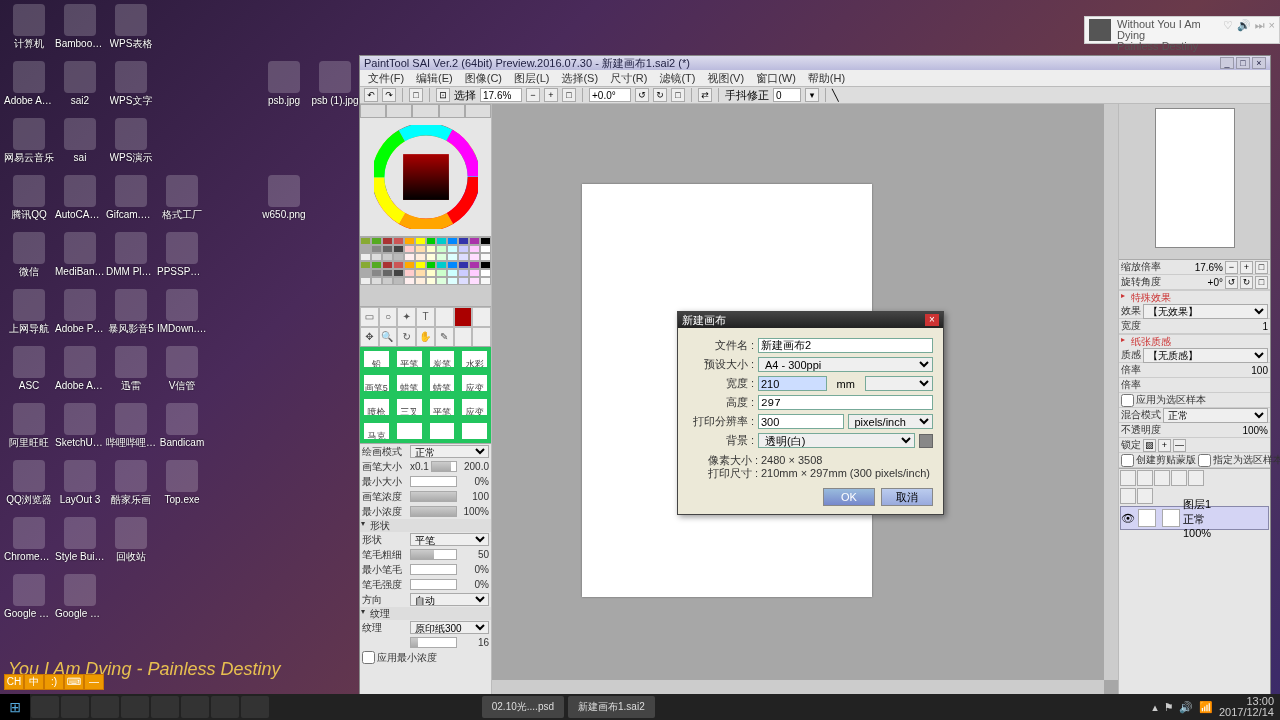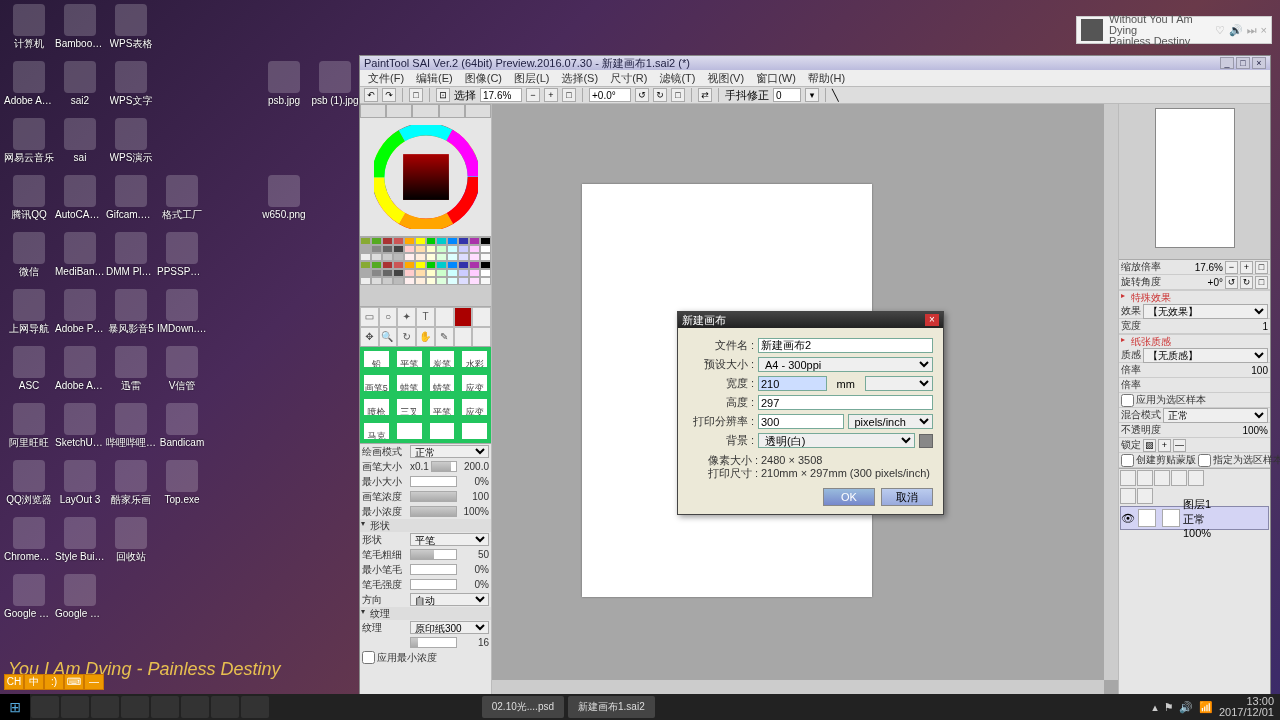--- a/index.html
+++ b/index.html
@@ -7,21 +7,21 @@
 
 
 .desktop { position:absolute; inset:0; }
 .icons { position:absolute; left:4px; top:4px; display:grid; grid-template-columns:repeat(7,50px); grid-auto-rows:56px; gap:1px 1px; }
 .dicon { display:flex; flex-direction:column; align-items:center; color:#fff; text-shadow:0 0 2px #000; cursor:pointer; text-align:center; }
 .dicon .ic { width:32px; height:32px; border-radius:4px; background:rgba(255,255,255,.2); margin-bottom:2px; }
 .dicon span { font-size:10px; line-height:11px; white-space:nowrap; overflow:hidden; text-overflow:ellipsis; max-width:50px; }
 .wp-text { position:absolute; left:8px; bottom:40px; color:#e8c050; font-size:18px; font-style:italic; }
 
 
-.toast { position:absolute; top:16px; right:8px; width:196px; height:28px; background:#f4f4f4; border:1px solid #ccc; display:flex; align-items:center; padding:2px 4px; }
+.toast { position:absolute; top:16px; right:0; width:196px; height:28px; background:#f4f4f4; border:1px solid #ccc; display:flex; padding:2px 4px; }
 .toast .art { width:22px; height:22px; background:#555; margin-right:6px; }
 .toast .txt { flex:1; font-size:10px; line-height:11px; color:#555; }
 .toast .ctl { display:flex; gap:4px; color:#aaa; }
 
 
 .sai { position:absolute; left:359px; top:55px; width:912px; height:640px; background:#e6e6e6; border:1px solid #888; display:flex; flex-direction:column; }
 .sai-title { height:14px; background:linear-gradient(#dde,#bbd); color:#224; font-size:10px; display:flex; align-items:center; padding:0 4px; }
 .sai-title .wbtns { margin-left:auto; display:flex; }
 .sai-title .wbtn { width:14px; height:12px; background:#ccd; border:1px solid #99a; margin-left:2px; text-align:center; line-height:10px; font-size:9px; }
 .sai-menu { height:16px; background:#eee; display:flex; gap:12px; padding:0 8px; align-items:center; color:#333; font-size:11px; }
@@ -709,21 +709,21 @@
         <select><option>A4 - 300ppi</option></select>
       </div>
     <div class="drow">
         <label>宽度 :</label>
         <input style="width: 64px; background: rgb(204, 221, 255);" value="210">
         <span class="unit" style="margin-left:6px">mm</span>
         <select style="width:20px"></select>
       </div>
     <div class="drow">
         <label>高度 :</label>
-        <input style="width: 74px;" value="297">
+        <input style="width: 74px; font-family: Liberation Mono, monospace;" value="297">
       </div>
     <div class="drow">
         <label>打印分辨率 :</label>
         <input style="width: 74px;" value="300">
         <select style="width:86px"><option>pixels/inch</option></select>
       </div>
     <div class="drow">
         <label>背景 :</label>
         <select style="width:68px"><option>透明(白)</option></select>
         <div style="width:14px;height:14px;background:#888;border:1px solid #666"></div>
@@ -757,16 +757,16 @@
   <div style="flex:.3"></div>
   <div class="task">02.10光....psd</div>
   <div class="task">新建画布1.sai2</div>
   <div class="tray">
     <span>▴</span>
     <span>⚑</span>
     <span>🔊</span>
     <span>📶</span>
     <div class="clock">
         <div>13:00</div>
-        <div>2017/12/01</div>
+        <div>2017/12/14</div>
       </div>
   </div>
 </div>
 
 </body></html>

